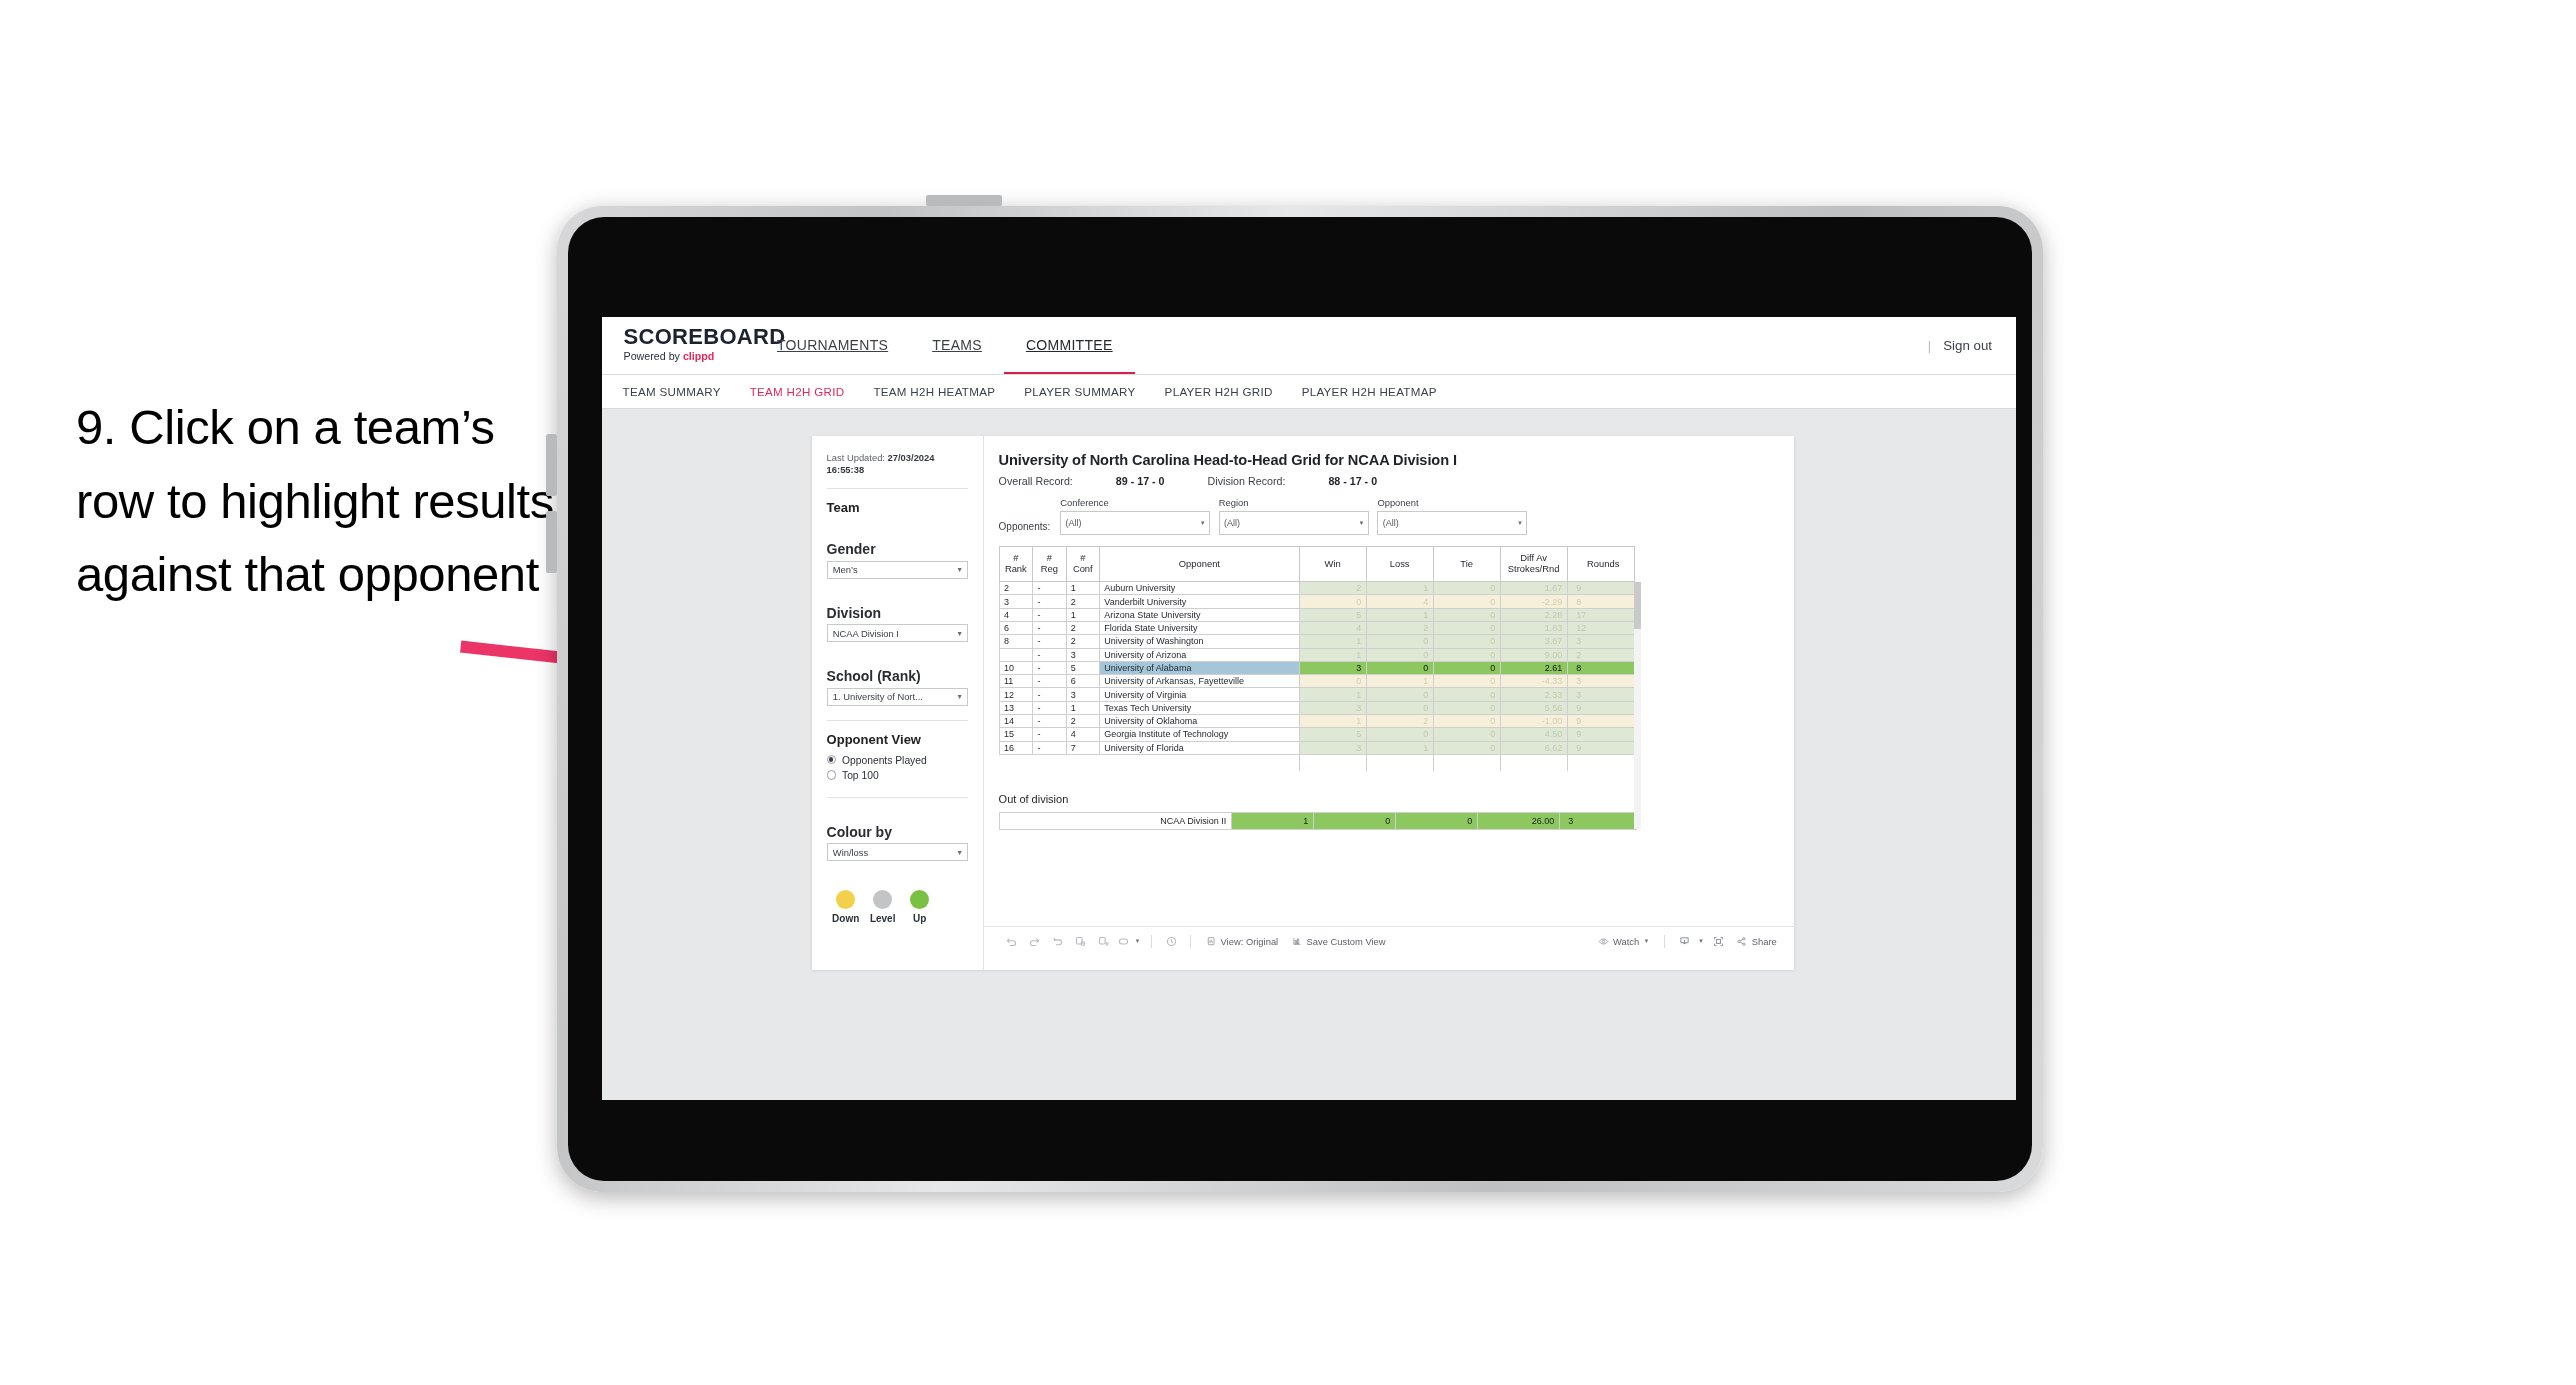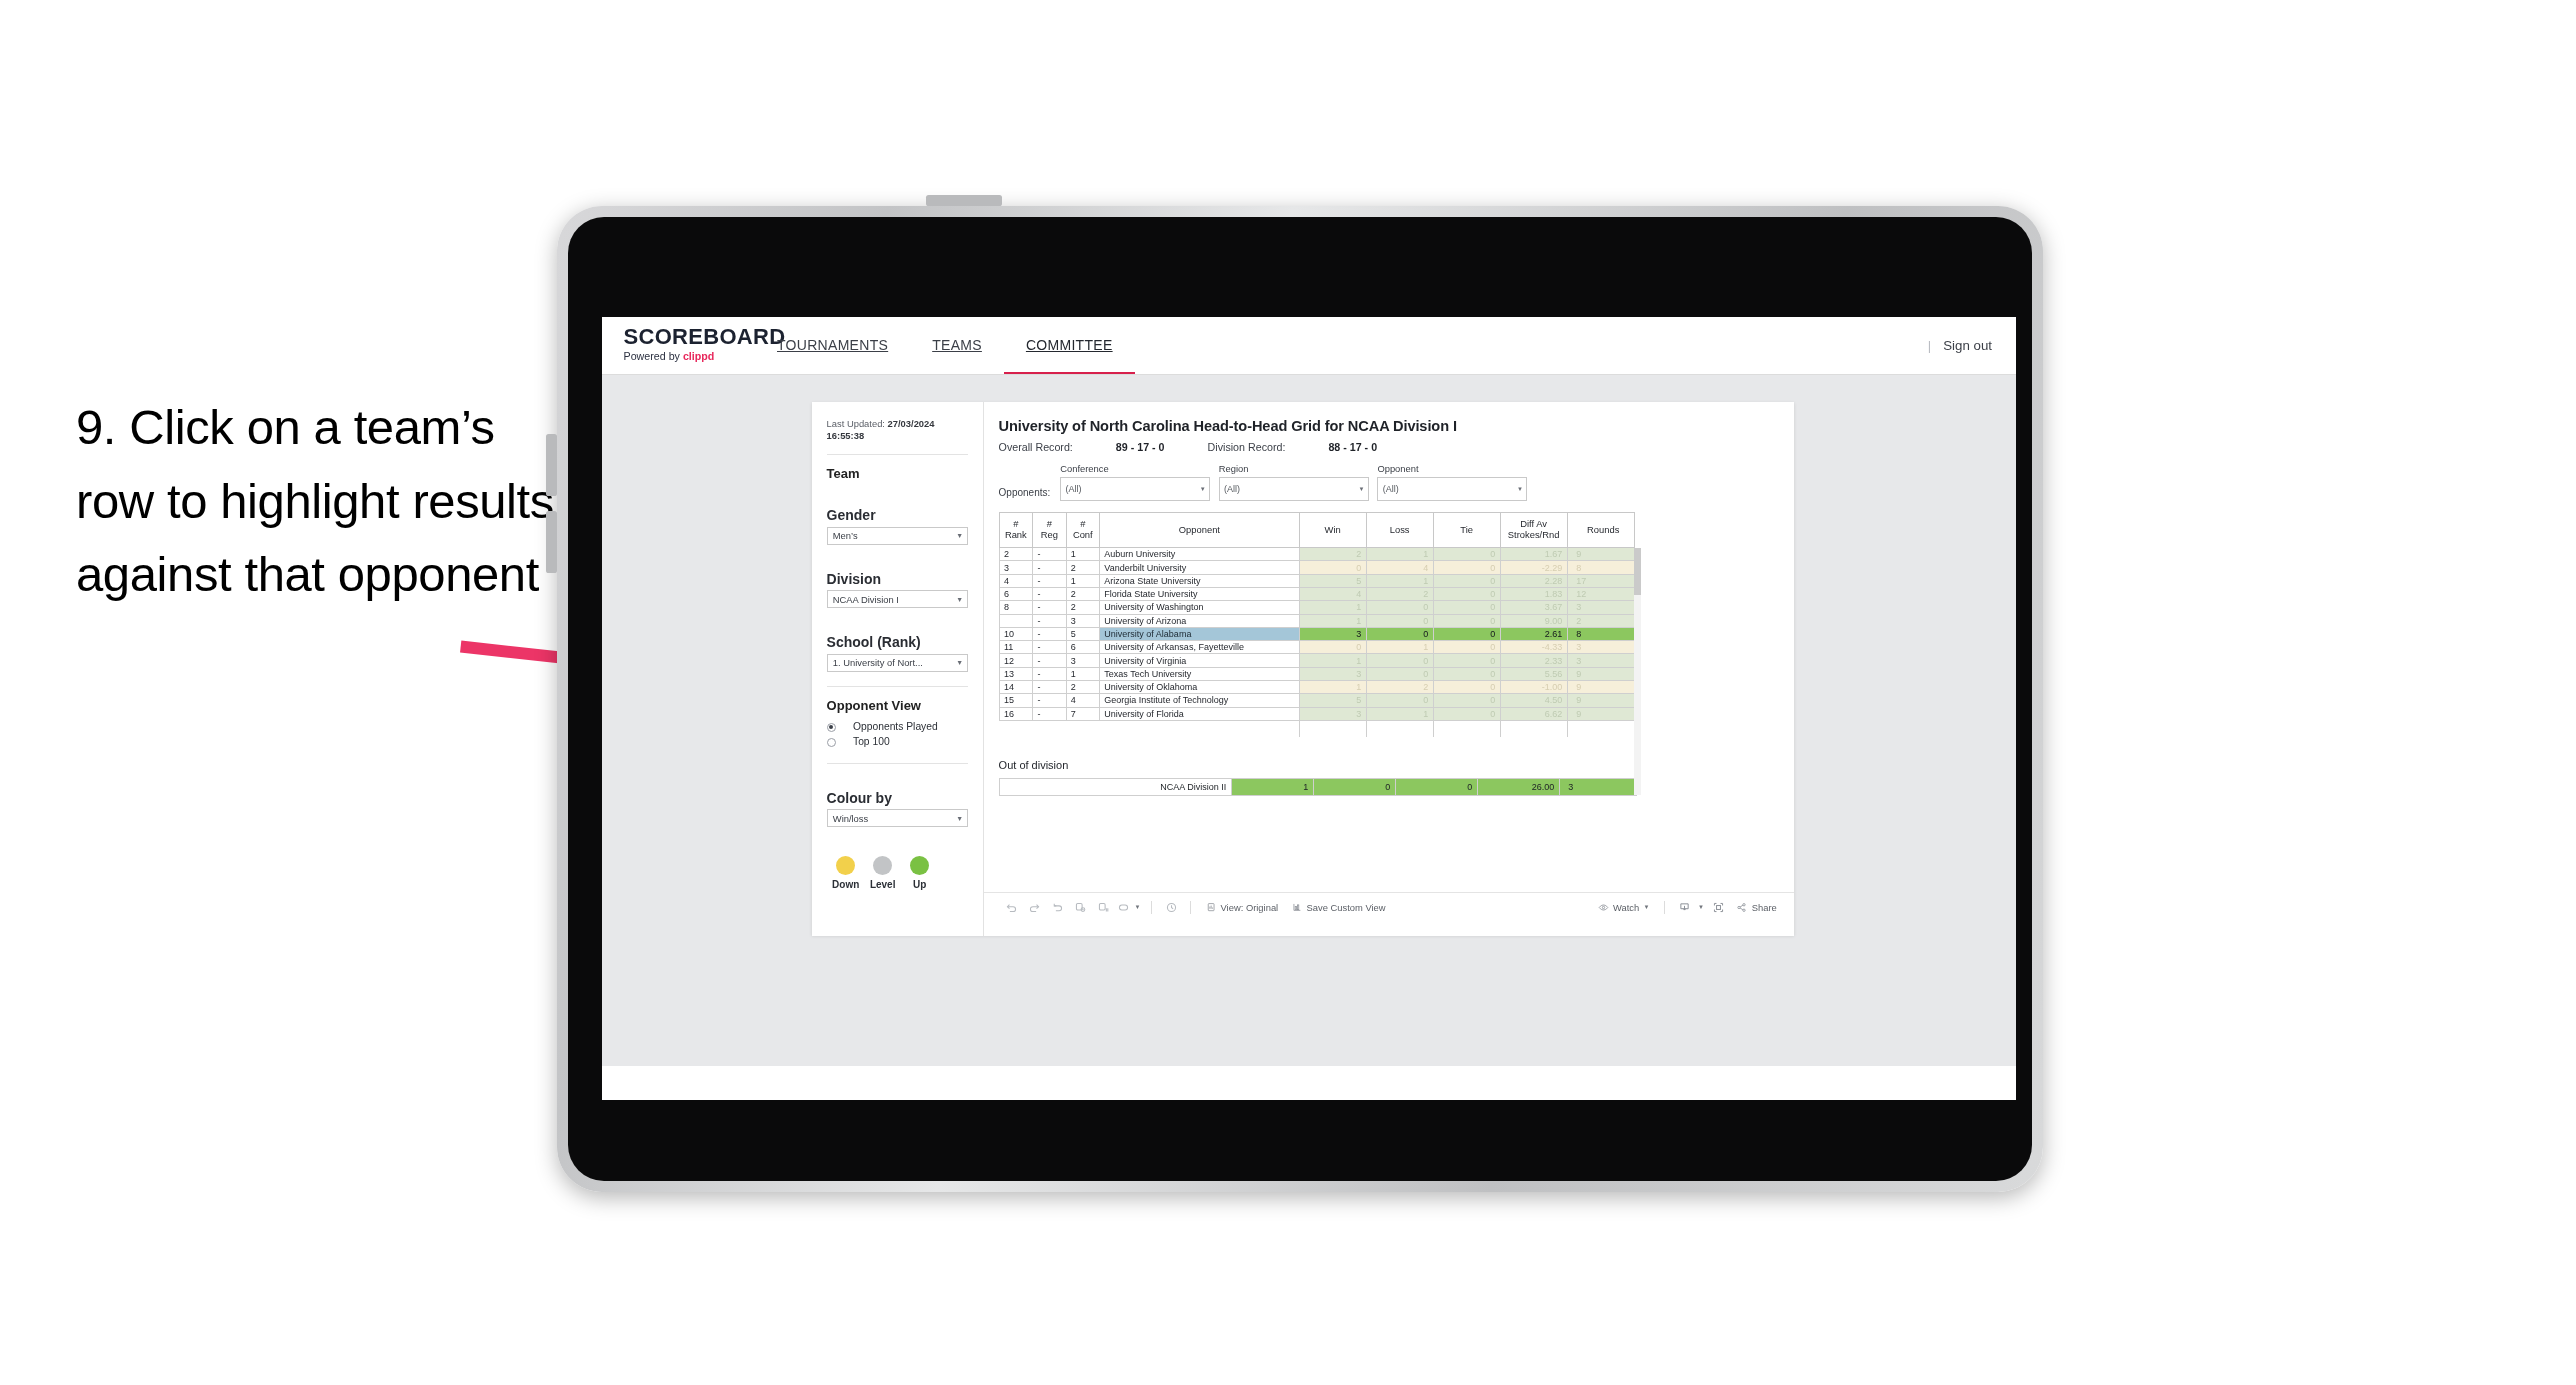--- a/index.html
+++ b/index.html
@@ -148,21 +148,21 @@
   .sb-rule { border-top: 0.9px solid #e3e3e3; margin: 11px 0 11px 0; }
   .sb-h { font-size: 13px; font-weight: 700; color: #222; margin-bottom: 11px; }
   .sb-label { font-size: 14px; font-weight: 700; color: #2a2d33; margin-bottom: 3.4px; margin-top: 26px; }
   .sb-select {
     height: 18px; border: 0.9px solid #c9c9c9; background: #fff;
     display: flex; align-items: center; justify-content: space-between;
     padding: 0 4.3px 0 5.2px; font-size: 9.4px; color: #3c4048;
     margin-bottom: 14.6px; cursor: pointer;
   }
   .sb-select .caret { font-size: 6.9px; color: #6a6e76; }
-  .radio-row { display: flex; align-items: flex-end; gap: 17px; margin-bottom: 4.3px; cursor: pointer; }
+  .radio-row { display: flex; align-items: flex-start; gap: 6px; margin-bottom: 4.3px; cursor: pointer; }
   .radio-dot {
     width: 9.4px; height: 9.4px; border-radius: 50%;
     border: 0.9px solid #9a9ea6; background: #fff;
     display: flex; align-items: center; justify-content: center;
     flex-shrink: 0;
   }
   .radio-dot.checked::after {
     content: ""; width: 4.3px; height: 4.3px; border-radius: 50%; background: #3c4048;
   }
   .radio-label { font-size: 10.3px; color: #2c3037; }
@@ -294,20 +294,28 @@
         </div>
         <div class="nav-tab">TOURNAMENTS</div>
         <div class="nav-tab">TEAMS</div>
         <div class="nav-tab active">COMMITTEE</div>
         <div id="nav-right">
           <span id="nav-divider">|</span>
           <span id="sign-out-link">Sign out</span>
         </div>
       </div>
 
+      <div id="sub-nav">
+        <div class="subnav-tab">TEAM SUMMARY</div>
+        <div class="subnav-tab active">TEAM H2H GRID</div>
+        <div class="subnav-tab">TEAM H2H HEATMAP</div>
+        <div class="subnav-tab">PLAYER SUMMARY</div>
+        <div class="subnav-tab">PLAYER H2H GRID</div>
+        <div class="subnav-tab">PLAYER H2H HEATMAP</div>
+      </div>
 
       <div id="workspace">
         <div id="dashboard-card">
 
           <div id="dash-sidebar">
             <div id="last-updated"><span>Last Updated: </span><b>27/03/2024 16:55:38</b></div>
             <div class="sb-rule"></div>
 
             <div class="sb-h">Team</div>
 

